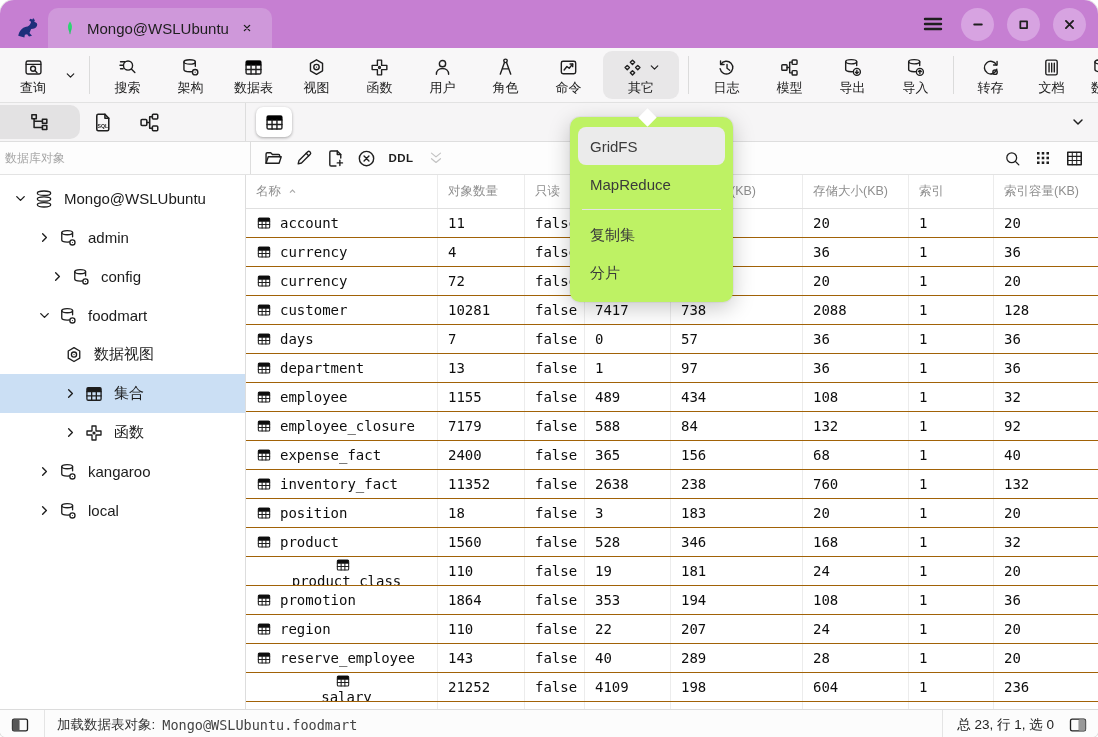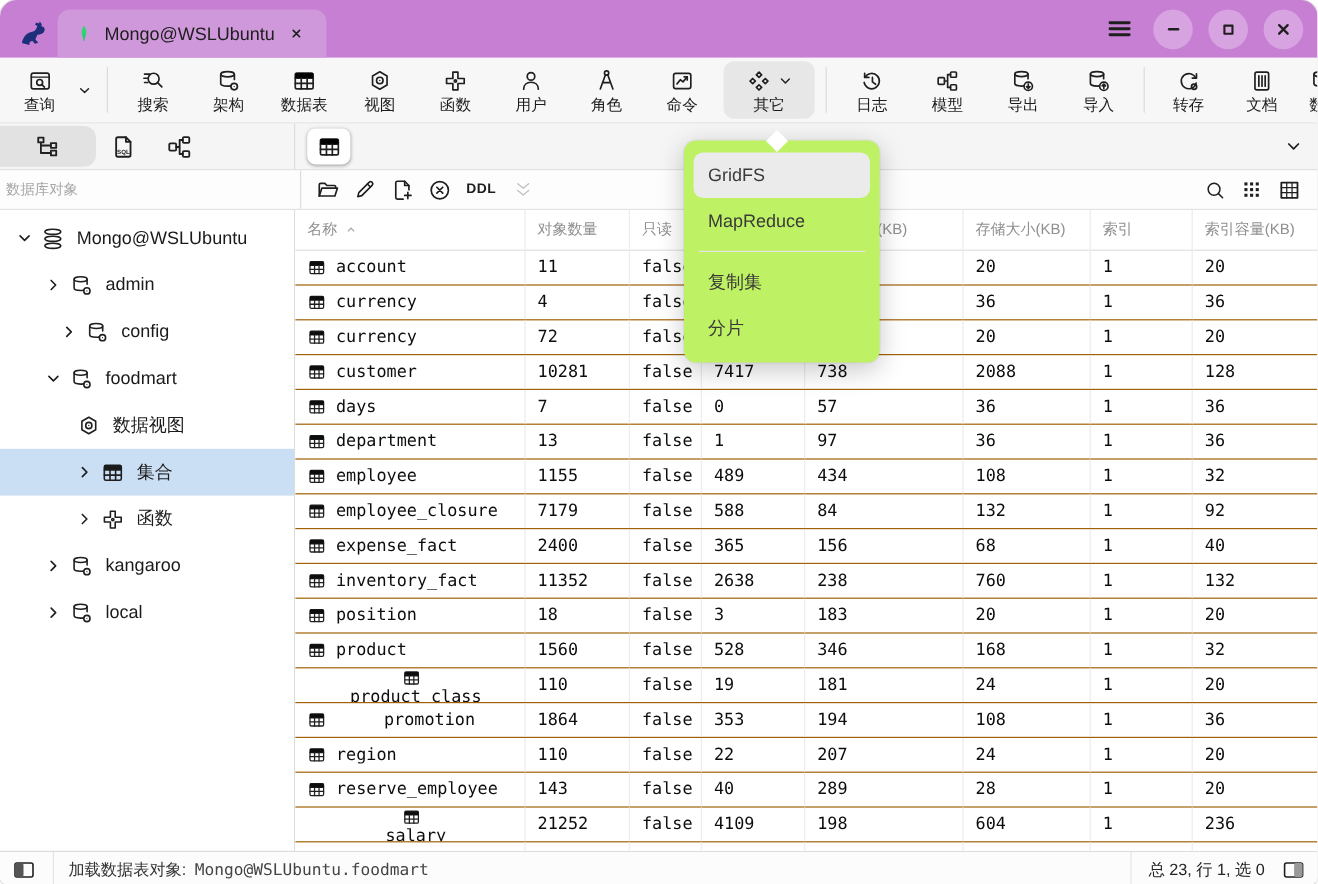--- a/index.html
+++ b/index.html
@@ -1015,21 +1015,21 @@
               <span>24</span>
             </div>
             <div class="td" style="width: 85px;">
               <span>1</span>
             </div>
             <div class="td" style="width: 105px;">
               <span>20</span>
             </div>
           </div>
           <div class="trowt">
-            <div class="td" style="width: 192px; gap: 40px;">
+            <div class="td" style="width: 192px;">
               <svg width="16" height="16" class="ic cico">
                 <use href="#i-table"></use>
               </svg>
               <span>promotion</span>
             </div>
             <div class="td" style="width: 87px;">
               <span>1864</span>
             </div>
             <div class="td" style="width: 60px;">
               <span>false</span>

